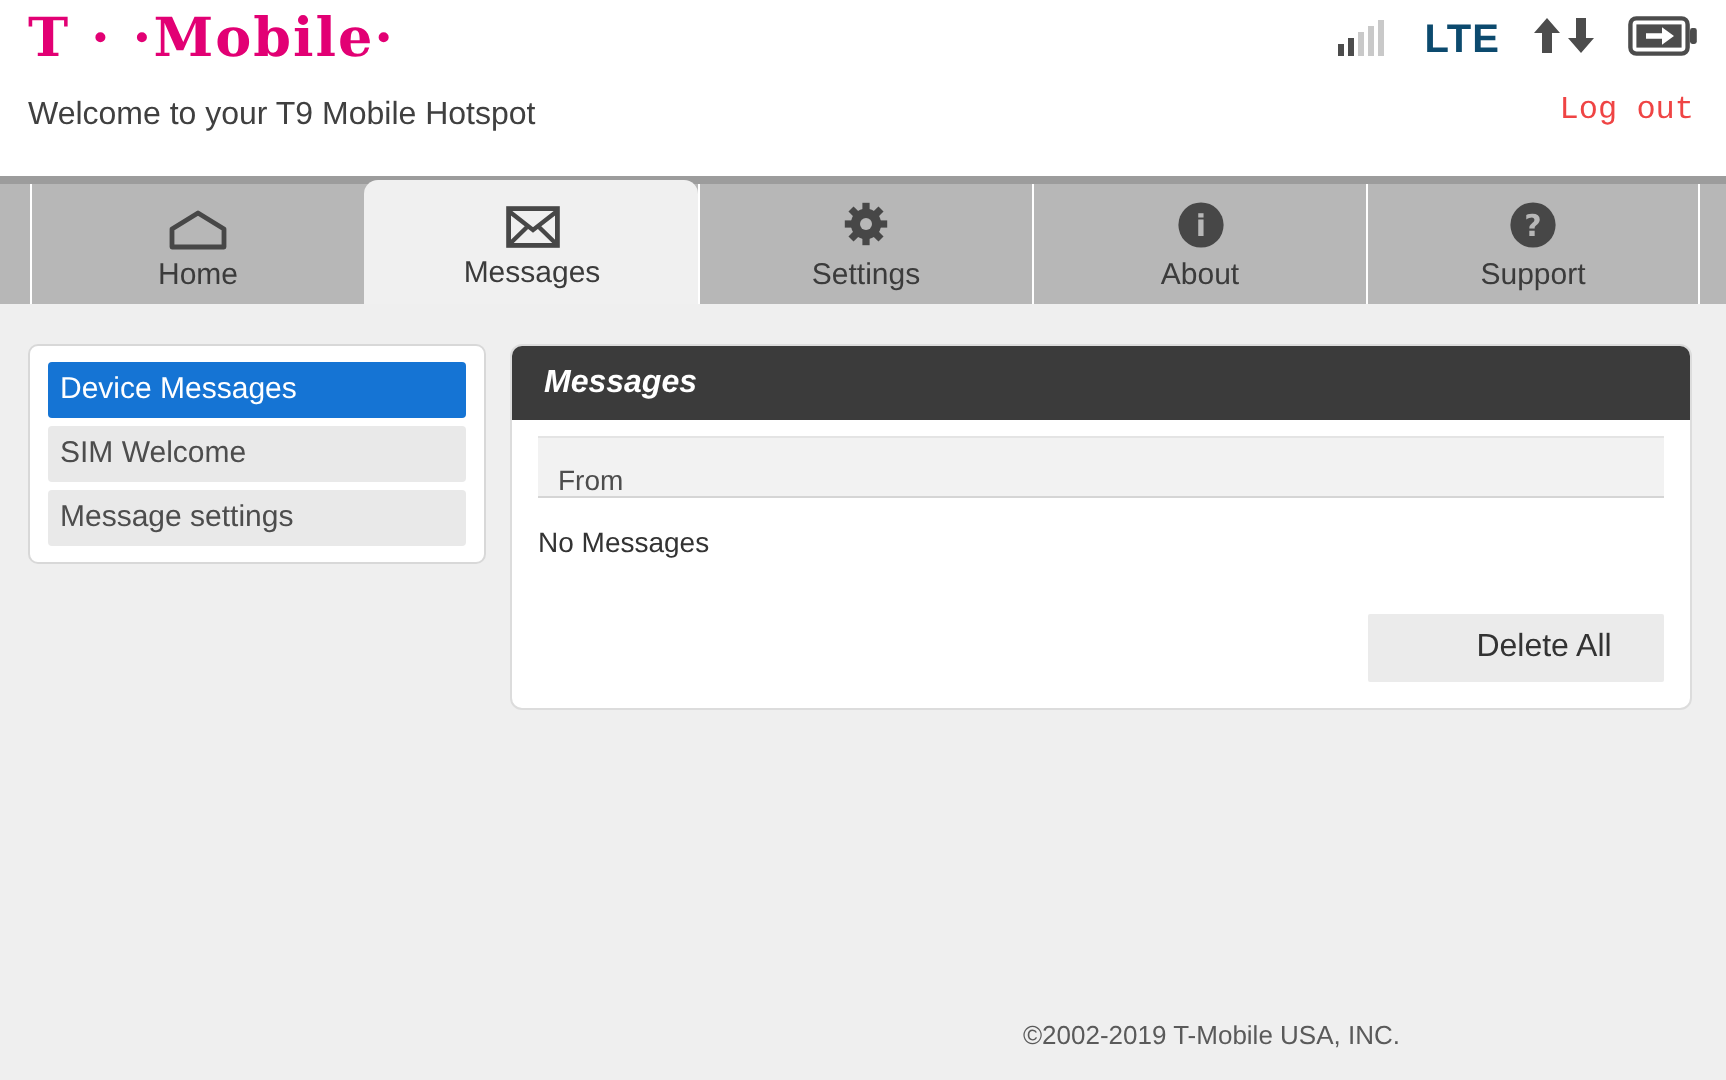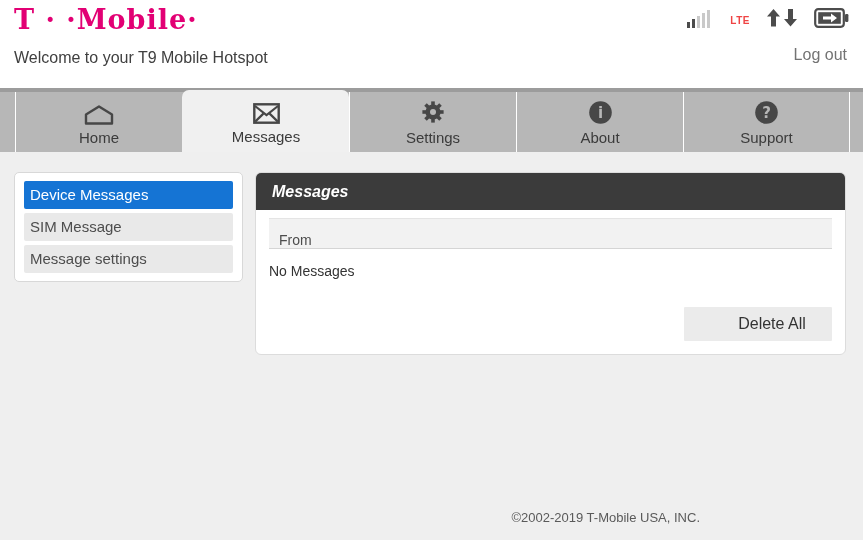--- a/index.html
+++ b/index.html
@@ -5,23 +5,23 @@
   html,body{margin:0;padding:0;}
   body{width:863px;height:540px;overflow:hidden;background:#efefef;
        font-family:"Liberation Sans","DejaVu Sans",sans-serif;}
   #app{position:relative;width:717px;height:540px;}
 
   
   .header{position:absolute;left:0;top:0;width:863px;height:88px;background:#ffffff;}
   .logo{position:absolute;left:14px;top:4px;font-family:"DejaVu Serif","Liberation Serif",serif;
         font-weight:bold;font-size:27px;color:#e20074;letter-spacing:1px;}
   .welcome{position:absolute;left:14px;top:49px;font-size:16px;color:#404040;}
-  .logout{position:absolute;right:16px;top:46px;font-size:16px;color:#737373;cursor:pointer;text-decoration:none;}
+  .logout{position:absolute;right:16px;top:46px;font-size:16px;color:#ef4444;cursor:pointer;text-decoration:none;font-family:Liberation Mono, monospace;}
   .status{position:absolute;right:14px;top:8px;display:flex;align-items:center;gap:17px;height:24px;}
-  .lte{font-size:10px;font-weight:bold;color:#ef4444;letter-spacing:0.5px;}
+  .lte{font-size:20px;font-weight:bold;color:#0c4a6e;letter-spacing:0.5px;}
 
   
   .tabbar{position:absolute;left:0;top:88px;width:863px;height:64px;
           background:linear-gradient(to bottom,#9c9c9c 0,#9c9c9c 4px,#b7b7b7 4px);
           display:flex;padding-left:15px;box-sizing:border-box;}
   .tab{width:167px;box-sizing:border-box;border-left:1px solid #ffffff;
        margin-top:4px;height:60px;display:flex;flex-direction:column;
        align-items:center;justify-content:center;gap:4px;cursor:pointer;}
   .tab:last-child{border-right:1px solid #ffffff;}
   .tab .tab-label{font-size:15px;color:#3b3b3b;}
@@ -153,21 +153,21 @@
           <circle cx="12.5" cy="12.5" r="11.3" fill="#474747"></circle>
           <text x="12.5" y="18" text-anchor="middle" fill="#b7b7b7" font-family="DejaVu Sans, sans-serif" font-size="15" font-weight="bold">?</text>
         </svg>
       </span>
       <span class="tab-label">Support</span>
     </div>
   </div>
 
   <div class="sidebar">
     <div class="side-item selected">Device Messages</div>
-    <div class="side-item">SIM Message</div>
+    <div class="side-item">SIM Welcome</div>
     <div class="side-item">Message settings</div>
   </div>
 
   <div class="panel">
     <div class="panel-header">
       <span class="panel-title">Messages</span>
     </div>
     <div class="panel-body">
       <div class="msg-table-head">
         <span class="col-from">From</span>

